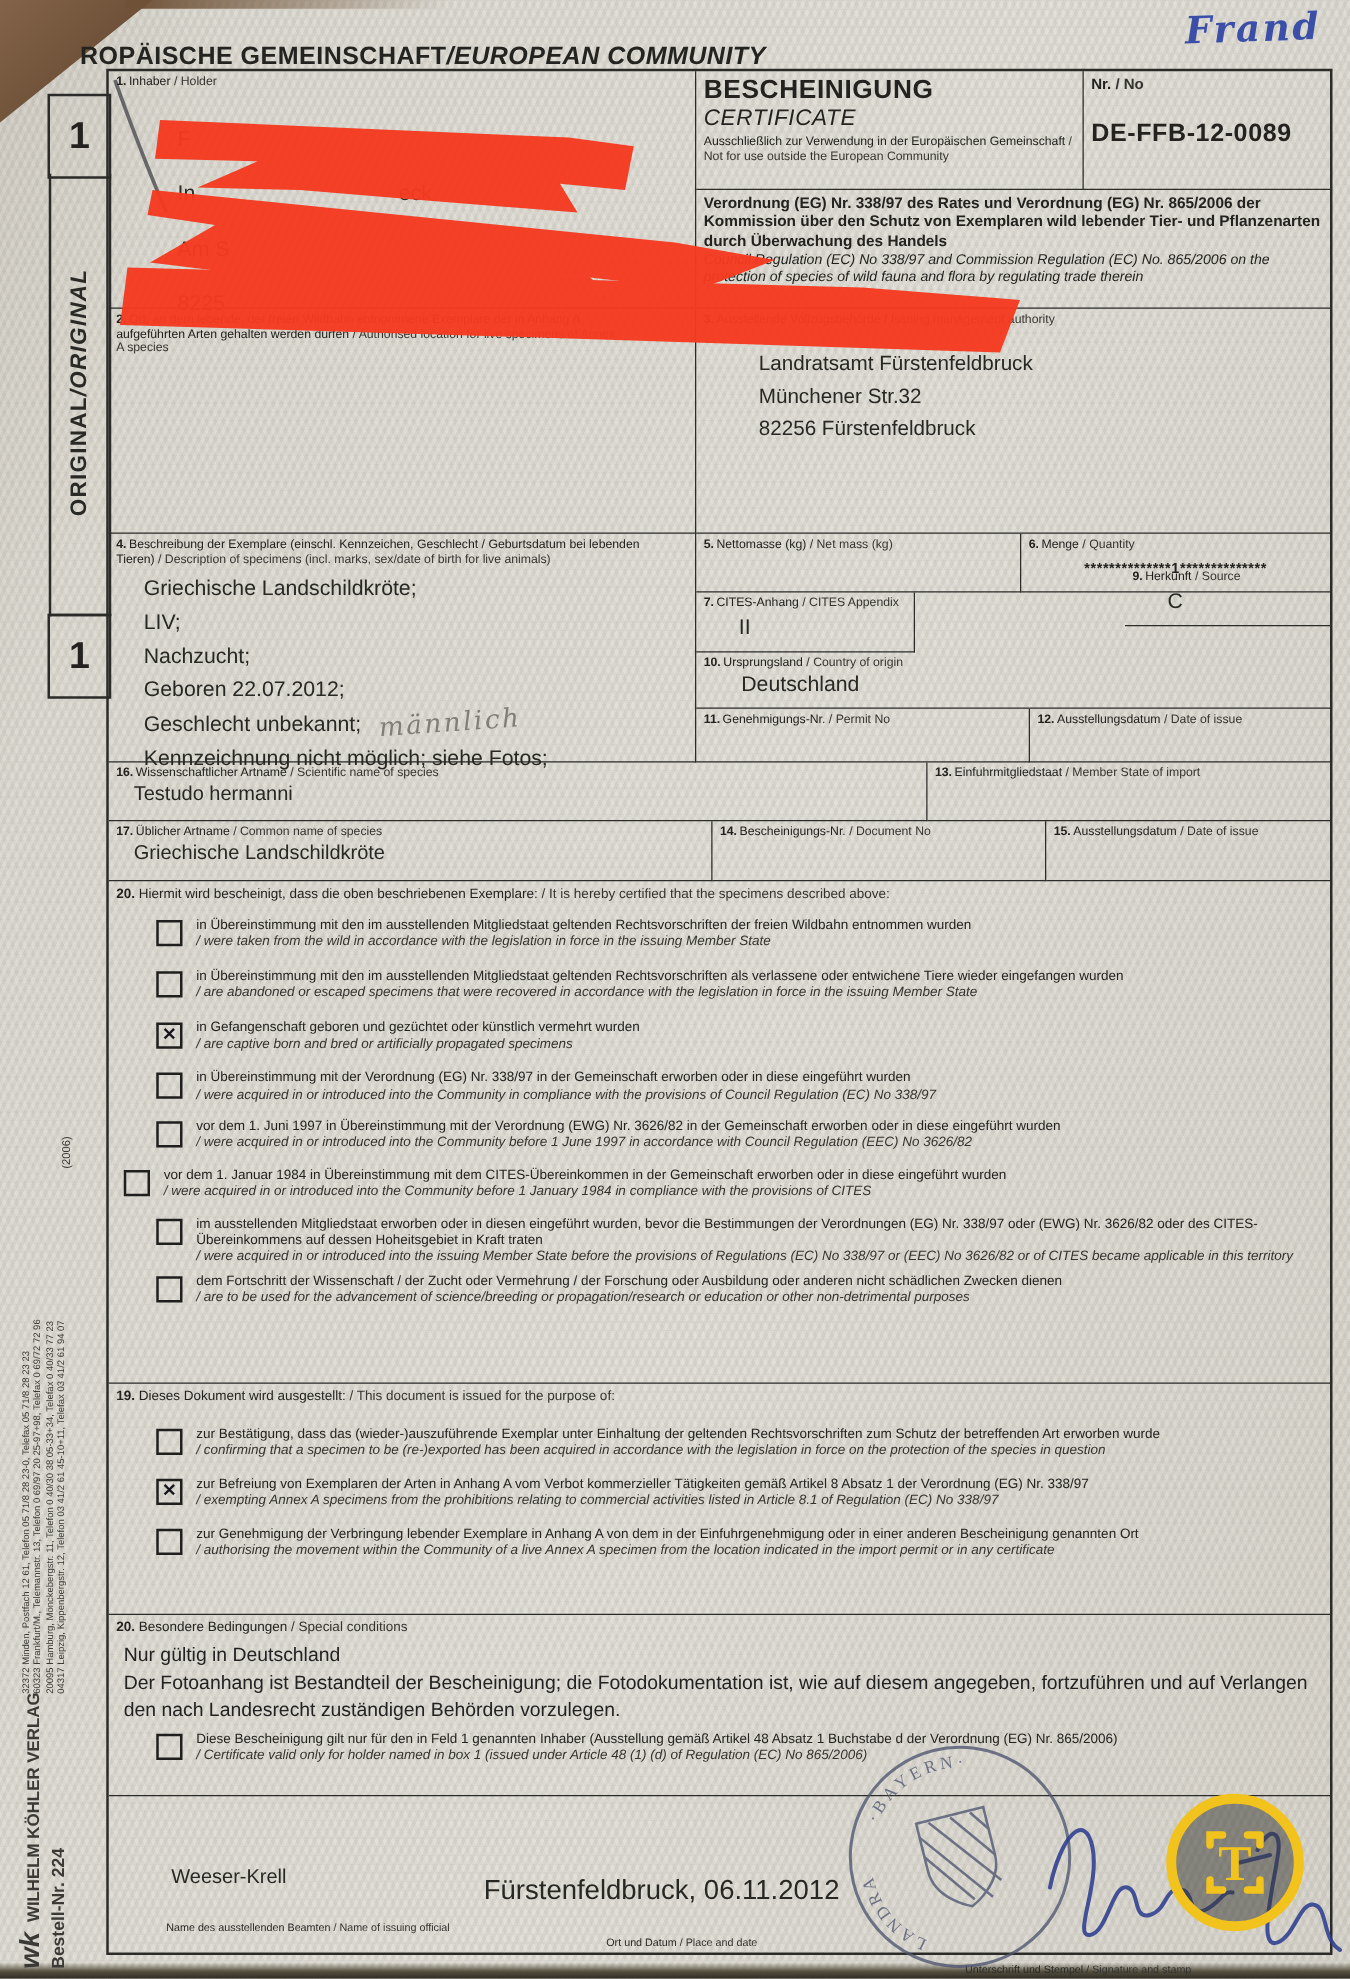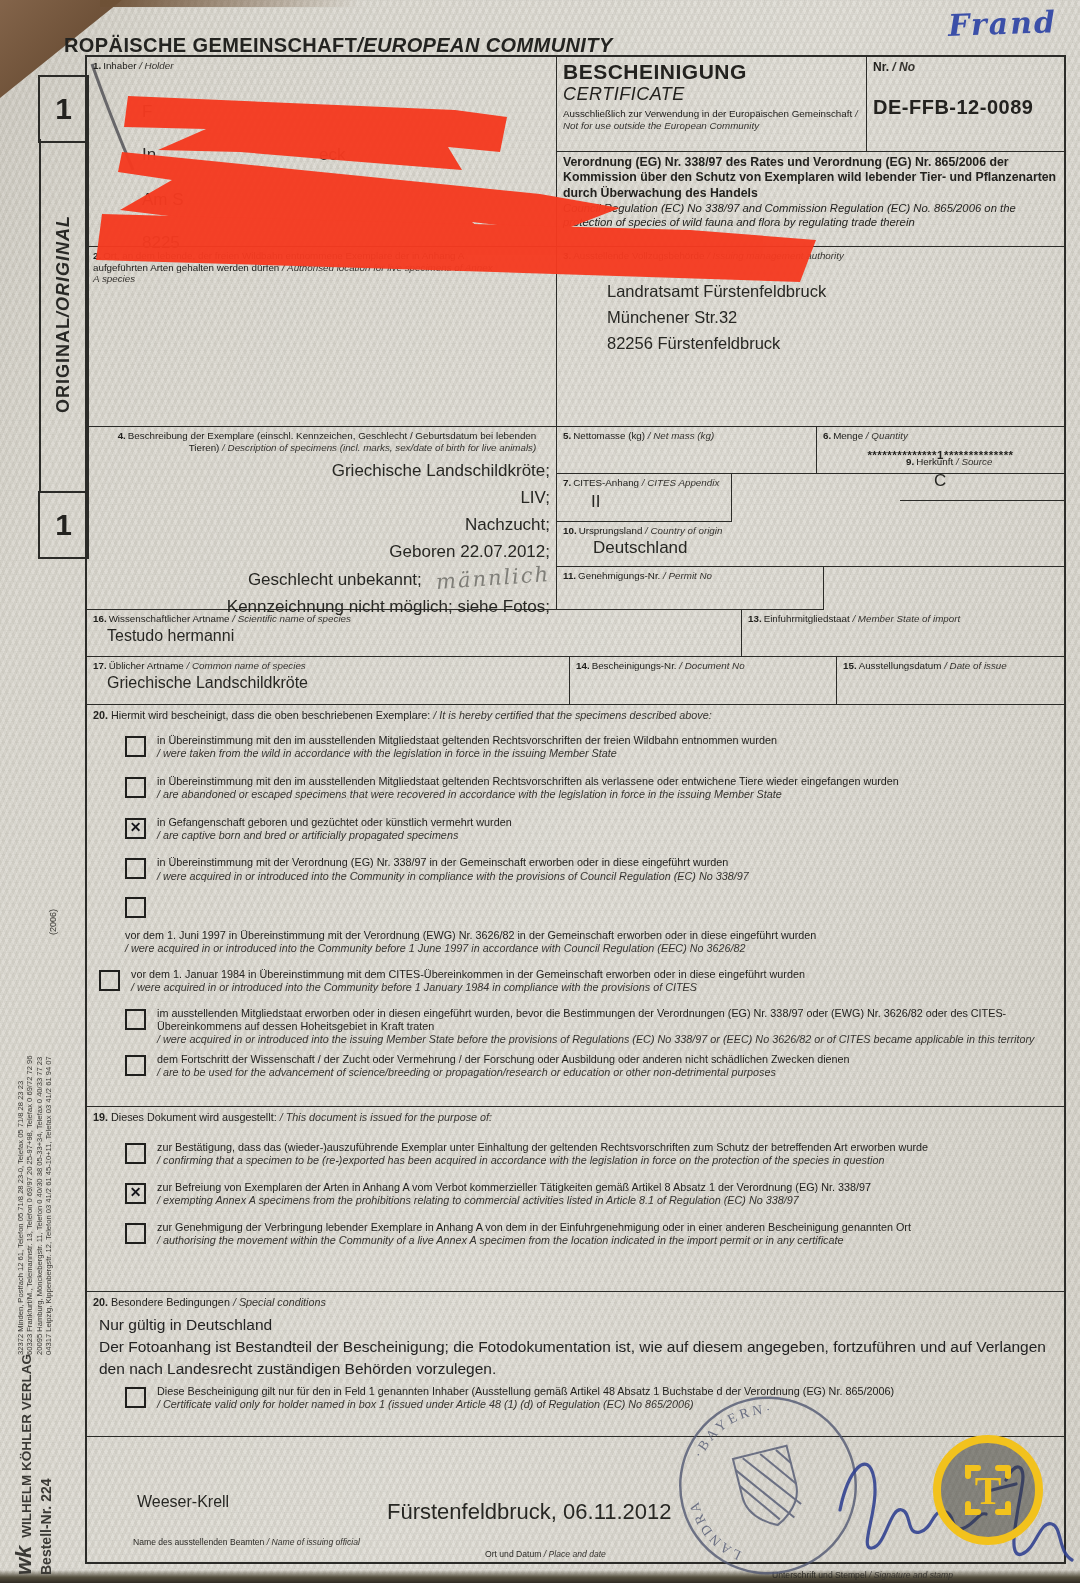--- a/index.html
+++ b/index.html
@@ -43,21 +43,21 @@
   .pub-name .wk{font-size:22px;font-style:italic;margin-right:8px;}
   .pub-name .ord{font-size:14px;}
 
   
   .tbl{position:absolute;left:85px;top:55px;width:977px;height:1505px;border:2.2px solid #2b2b28;}
   .cell{position:absolute;box-sizing:border-box;padding:3px 6px;}
   .br{border-right:1.6px solid #2b2b28;}
   .bb{border-bottom:1.6px solid #2b2b28;}
   .lbl{font-size:9.8px;line-height:1.18;color:#21201d;}
   .lbl .num{font-weight:bold;margin-right:2px;}
-  .en{font-style:italic;color:#35332f;}
+  .en{color:#35332f;}
   .en::before{content:" / ";}
   .val{font-size:16.5px;color:#272723;}
   .cb{flex:0 0 auto;width:17px;height:17px;border:2.2px solid #1f1f1d;margin-top:2px;
     text-align:center;font-size:14px;line-height:15px;font-weight:bold;color:#14141a;}
   .citem{display:flex;gap:11px;margin:9px 0 0 38px;padding-right:14px;}
   .citem .ctx{font-size:10.8px;line-height:1.24;}
   .intro{padding:4px 6px;font-size:10.8px;}
   .intro .num{font-weight:bold;}
 
   
@@ -140,21 +140,21 @@
     </div>
     <div class="cell bb" style="left:470px;top:190px;width:507px;height:180px;">
       <div class="lbl"><span class="num">3.</span><span>Ausstellende Vollzugsbehörde</span><span class="en">Issuing management authority</span></div>
       <div class="val b3-lines">
         <div>Landratsamt Fürstenfeldbruck</div>
         <div>Münchener Str.32</div>
         <div>82256 Fürstenfeldbruck</div>
       </div>
     </div>
 
-    <div class="cell br bb" style="left:0;top:370px;width:470px;height:183px;text-align:right;">
+    <div class="cell br bb" style="left:0;top:370px;width:470px;height:183px;">
       <div class="lbl" style="width:97%;"><span class="num">4.</span><span>Beschreibung der Exemplare (einschl. Kennzeichen, Geschlecht / Geburtsdatum bei lebenden Tieren)</span><span class="en">Description of specimens (incl. marks, sex/date of birth for live animals)</span></div>
       <div class="val b4-lines">
         <div>Griechische Landschildkröte;</div>
         <div>LIV;</div>
         <div>Nachzucht;</div>
         <div>Geboren 22.07.2012;</div>
         <div><span>Geschlecht unbekannt;</span><span class="hand-pencil">männlich</span></div>
         <div>Kennzeichnung nicht möglich; siehe Fotos;</div>
       </div>
     </div>
@@ -173,20 +173,23 @@
       <div class="lbl"><span class="num">9.</span><span>Herkunft</span><span class="en">Source</span></div>
       <div class="val midval">C</div>
     </div>
     <div class="cell bb" style="left:470px;top:465px;width:507px;height:45px;">
       <div class="lbl"><span class="num">10.</span><span>Ursprungsland</span><span class="en">Country of origin</span></div>
       <div class="val" style="margin:1px 0 0 30px;font-size:17px;">Deutschland</div>
     </div>
     <div class="cell br bb" style="left:470px;top:510px;width:267px;height:43px;">
       <div class="lbl"><span class="num">11.</span><span>Genehmigungs-Nr.</span><span class="en">Permit No</span></div>
     </div>
+    <div class="cell bb" style="left:737px;top:510px;width:240px;height:43px;">
+      <div class="lbl"><span class="num">12.</span><span>Ausstellungsdatum</span><span class="en">Date of issue</span></div>
+    </div>
 
     <div class="cell br bb" style="left:0;top:553px;width:655px;height:47px;">
       <div class="lbl"><span class="num">16.</span><span>Wissenschaftlicher Artname</span><span class="en">Scientific name of species</span></div>
       <div class="val" style="margin:2px 0 0 14px;font-size:16px;">Testudo hermanni</div>
     </div>
     <div class="cell bb" style="left:655px;top:553px;width:322px;height:47px;">
       <div class="lbl"><span class="num">13.</span><span>Einfuhrmitgliedstaat</span><span class="en">Member State of import</span></div>
     </div>
 
     <div class="cell br bb" style="left:0;top:600px;width:483px;height:48px;">
@@ -212,21 +215,21 @@
         <span class="ctx"><span>in Übereinstimmung mit den im ausstellenden Mitgliedstaat geltenden Rechtsvorschriften als verlassene oder entwichene Tiere wieder eingefangen wurden</span><br><span class="en" style="font-style:italic">are abandoned or escaped specimens that were recovered in accordance with the legislation in force in the issuing Member State</span></span>
       </div>
       <div class="citem" style="margin-top:14px;">
         <span class="cb">✕</span>
         <span class="ctx"><span>in Gefangenschaft geboren und gezüchtet oder künstlich vermehrt wurden</span><br><span class="en" style="font-style:italic">are captive born and bred or artificially propagated specimens</span></span>
       </div>
       <div class="citem" style="margin-top:14px;">
         <span class="cb"></span>
         <span class="ctx"><span>in Übereinstimmung mit der Verordnung (EG) Nr. 338/97 in der Gemeinschaft erworben oder in diese eingeführt wurden</span><br><span class="en" style="font-style:italic">were acquired in or introduced into the Community in compliance with the provisions of Council Regulation (EC) No 338/97</span></span>
       </div>
-      <div class="citem" style="margin-top:12px;flex-direction:column;">
+      <div class="citem" style="margin-top:12px;">
         <span class="cb"></span>
         <span class="ctx"><span>vor dem 1. Juni 1997 in Übereinstimmung mit der Verordnung (EWG) Nr. 3626/82 in der Gemeinschaft erworben oder in diese eingeführt wurden</span><br><span class="en" style="font-style:italic">were acquired in or introduced into the Community before 1 June 1997 in accordance with Council Regulation (EEC) No 3626/82</span></span>
       </div>
       <div class="citem" style="margin-top:12px;margin-left:12px;">
         <span class="cb"></span>
         <span class="ctx"><span>vor dem 1. Januar 1984 in Übereinstimmung mit dem CITES-Übereinkommen in der Gemeinschaft erworben oder in diese eingeführt wurden</span><br><span class="en" style="font-style:italic">were acquired in or introduced into the Community before 1 January 1984 in compliance with the provisions of CITES</span></span>
       </div>
       <div class="citem" style="margin-top:12px;">
         <span class="cb"></span>
         <span class="ctx"><span>im ausstellenden Mitgliedstaat erworben oder in diesen eingeführt wurden, bevor die Bestimmungen der Verordnungen (EG) Nr. 338/97 oder (EWG) Nr. 3626/82 oder des CITES-Übereinkommens auf dessen Hoheitsgebiet in Kraft traten</span><br><span class="en" style="font-style:italic">were acquired in or introduced into the issuing Member State before the provisions of Regulations (EC) No 338/97 or (EEC) No 3626/82 or of CITES became applicable in this territory</span></span>

